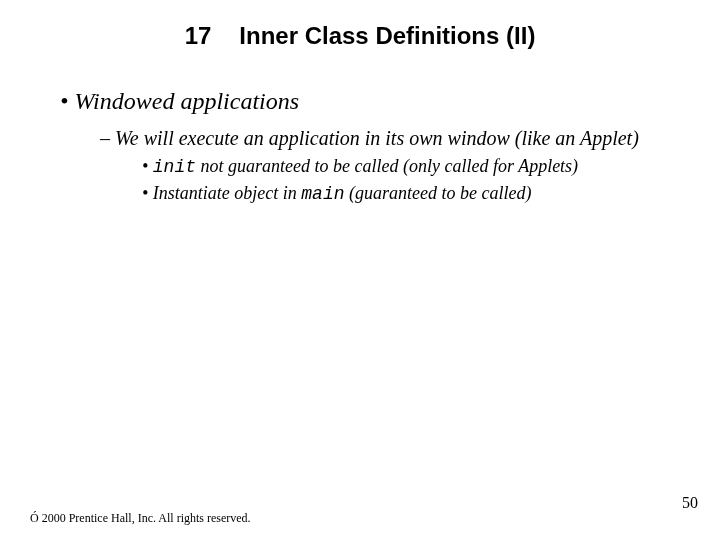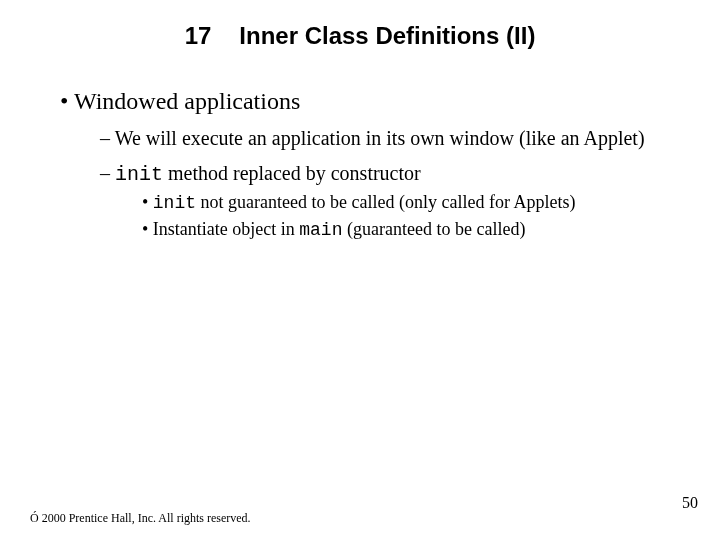--- a/index.html
+++ b/index.html
@@ -30,20 +30,21 @@
   }
   .title-num {
     display: inline-block;
     margin-right: 28px;
   }
   .body {
     position: absolute;
     top: 88px;
     left: 60px;
     width: 620px;
+    font-style: italic;
   }
   .lvl1 {
     font-size: 24px;
     margin: 0 0 8px 0;
     padding-left: 24px;
     text-indent: -24px;
   }
   .lvl1::before {
     content: "•  ";
   }
@@ -90,21 +91,20 @@
     <span class="title-num">17</span><span>Inner Class Definitions (II)</span>
   </div>
 
   <div class="body">
 
     <div class="lvl1"><span>Windowed applications</span></div>
 
     <div class="lvl2"><span>We will execute an application in its own window (like an Applet)</span></div>
 
 
-    <div class="lvl2"><span class="mono">init</span><span> method replaced by constructor</span></div>
 
     <div class="lvl3"><span class="mono">init</span><span> not guaranteed to be called (only called for Applets)</span></div>
 
 
     <div class="lvl3"><span>Instantiate object in </span><span class="mono">main</span><span> (guaranteed to be called)</span></div>
 
   </div>
 
   <div class="footer">Ó 2000 Prentice Hall, Inc. All rights reserved.</div>
   <div class="pagenum">50</div>

